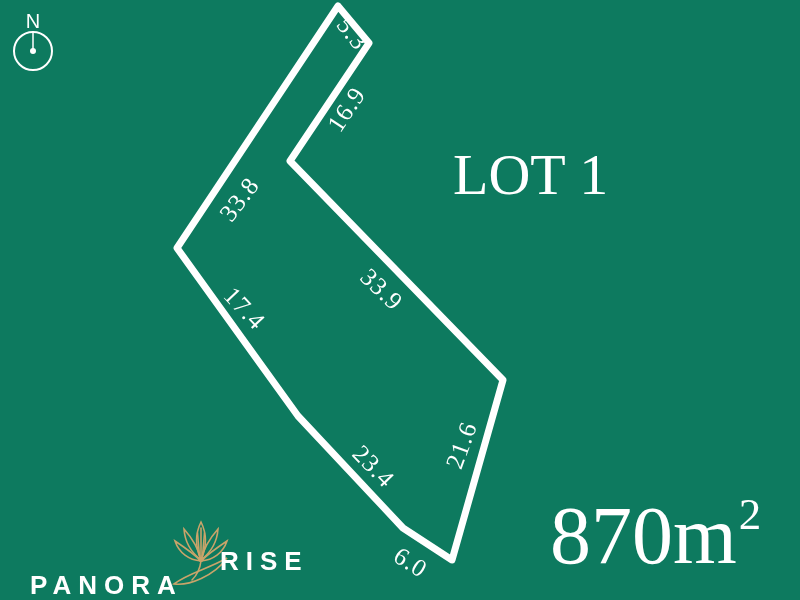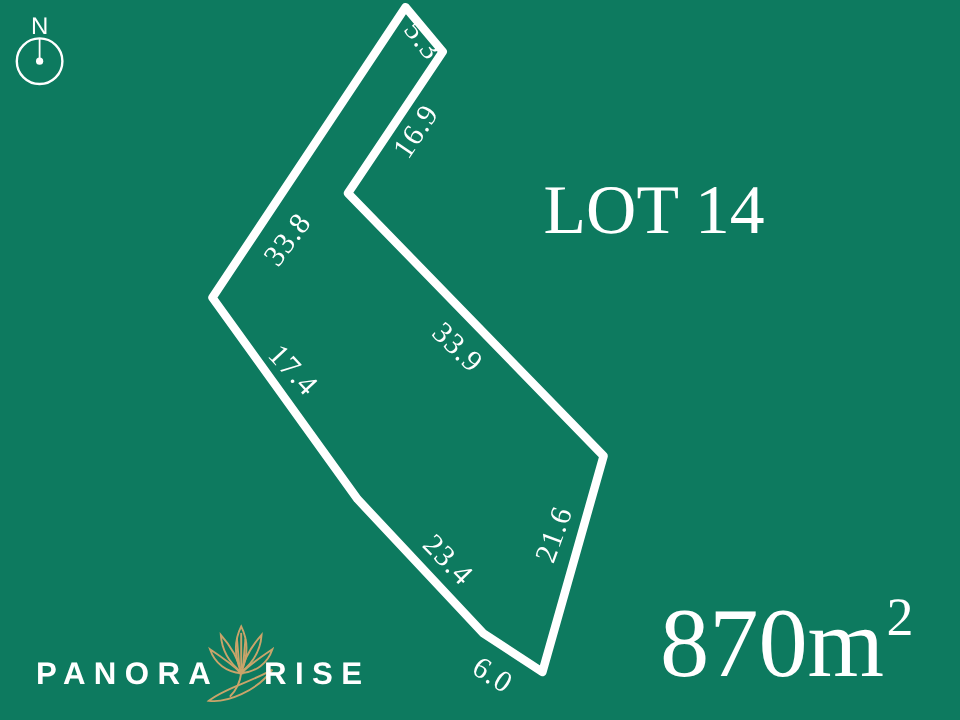--- a/index.html
+++ b/index.html
@@ -56,21 +56,21 @@
   .brand-text{
     position:absolute;top:548px;
     color:var(--foreground,#fff);
     font-family:"Liberation Sans",sans-serif;
     font-size:26px;
     font-weight:bold;
     letter-spacing:7px;
     line-height:1;
     white-space:nowrap;
   }
-  .brand-left{left:30px;}
+  .brand-left{left:30px;margin-top:24px;}
   .brand-right{left:220px;}
   .flower{position:absolute;left:172px;top:516px;}
   .flower path{fill:none;stroke:var(--gold,#c9a46a);stroke-width:1.6;stroke-linecap:round;}
 </style>
 </head>
 <body>
 
 <div class="canvas">
 
   <svg width="800" height="600" viewBox="0 0 800 600">
@@ -89,21 +89,21 @@
       <text class="measure-label" text-anchor="middle" dy="0.35em" transform="translate(346,109) rotate(-56)">16.9</text>
       <text class="measure-label" text-anchor="middle" dy="0.35em" transform="translate(239,199) rotate(-53)">33.8</text>
       <text class="measure-label" text-anchor="middle" dy="0.35em" transform="translate(382,289) rotate(44)">33.9</text>
       <text class="measure-label" text-anchor="middle" dy="0.35em" transform="translate(245,308) rotate(47)">17.4</text>
       <text class="measure-label" text-anchor="middle" dy="0.35em" transform="translate(374,466) rotate(46)">23.4</text>
       <text class="measure-label" text-anchor="middle" dy="0.35em" transform="translate(461,445) rotate(-70)">21.6</text>
       <text class="measure-label" text-anchor="middle" dy="0.35em" transform="translate(411,562) rotate(33)">6.0</text>
     </g>
   </svg>
 
-  <div class="lot-title">LOT 14</div>
+  <div class="lot-title">LOT 1</div>
 
   <div class="lot-area"><span>870m</span><sup>2</sup></div>
 
   <div>
     <span class="brand-text brand-left">PANORA</span>
     <svg class="flower" width="58" height="76" viewBox="0 0 58 76">
       <path d="M29 6 C34 16 36 28 29 44 C22 28 24 16 29 6 Z"></path>
       <path d="M29 12 L29 40"></path>
       <path d="M25.5 17 L27.3 38"></path>
       <path d="M32.5 17 L30.7 38"></path>

